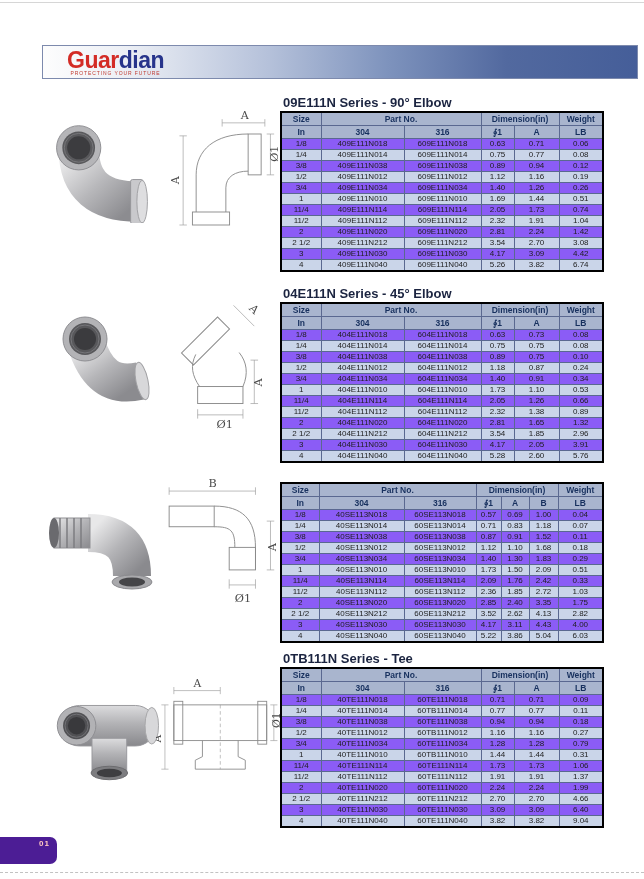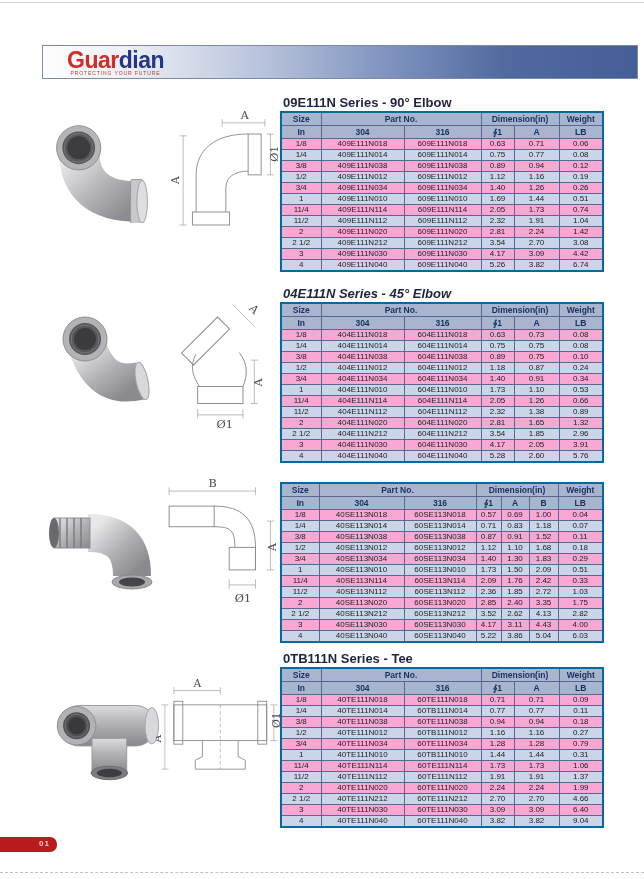--- a/index.html
+++ b/index.html
@@ -22,33 +22,33 @@
   .logo-blue{color:#27348b;margin-top:12px;}
   .tagline{font-size:5px;color:#c03a30;letter-spacing:0.9px;text-align:center;margin-top:-1px;white-space:nowrap;}
   .band-title{position:absolute;right:16px;top:0;height:34px;line-height:34px;color:#ffffff;font-size:15px;font-weight:bold;white-space:nowrap;}
 
   
   .sec-title{position:absolute;left:283px;font-size:13px;font-weight:bold;color:#1b2440;white-space:nowrap;}
 
   
   table.spec{
     position:absolute;left:280px;width:322px;border-collapse:collapse;table-layout:fixed;
-    background:#f9a8d4;border:2px solid #0369a1;
+    background:#8b5cf6;border:2px solid #000000;
   }
   .spec th,.spec td{border:1px solid #5a6890;text-align:center;white-space:nowrap;overflow:hidden;padding:0;}
   .spec th{background:#a9b5ce;color:#17305e;font-weight:bold;font-size:8.5px;height:12px;line-height:12px;}
   .spec td{font-size:8px;color:#1d1d1d;height:10px;line-height:10px;}
   .spec tbody tr:nth-child(even) td{background:#cad5e9;}
 
   .figsvg{position:absolute;}
   .dline{stroke:#8a8a8a;stroke-width:1;fill:none;}
   .dthin{stroke:#9a9a9a;stroke-width:0.7;fill:none;}
   .dlbl{font-family:"DejaVu Serif",serif;font-size:12px;fill:#4a4a4a;}
 
-  .badge{position:absolute;left:0;top:837px;width:57px;height:15px;background:#b91c1c;border-radius:0 7px 7px 0;}
+  .badge{position:absolute;left:0;top:837px;width:57px;height:27px;background:#4c1d95;border-radius:0 7px 7px 0;}
   .badge span{position:absolute;right:7px;top:2px;font-size:8px;font-weight:bold;color:#ffc9c2;letter-spacing:1px;}
 </style>
 </head>
 <body>
 
 <div class="edge-top"></div>
 <div class="edge-bottom"></div>
 
 <div class="band">
   <div class="logo">
@@ -207,21 +207,21 @@
         <td>4</td>
         <td>409E111N040</td>
         <td>609E111N040</td>
         <td>5.26</td>
         <td>3.82</td>
         <td>6.74</td>
       </tr>
     </tbody>
 </table>
 
-<div class="sec-title" style="top:286px;font-style:italic;">04E111N Series - 45° Elbow</div>
+<div class="sec-title" style="top:286px;">04E111N Series - 45° Elbow</div>
 
 <svg class="figsvg" style="left:40px;top:295px;" width="130" height="130" viewBox="0 0 130 130">
   <defs>
       <linearGradient id="pg2" x1="0" y1="0" x2="1" y2="1">
     <stop offset="0" stop-color="#e9e9ea"></stop>
         <stop offset="0.5" stop-color="#b6b6b9"></stop>
         <stop offset="1" stop-color="#8b8b8f"></stop>
   </linearGradient>
     </defs>
   <path d="M46 48 C56 80 72 92 100 86" fill="none" stroke="url(#pg2)" stroke-width="38"></path>

